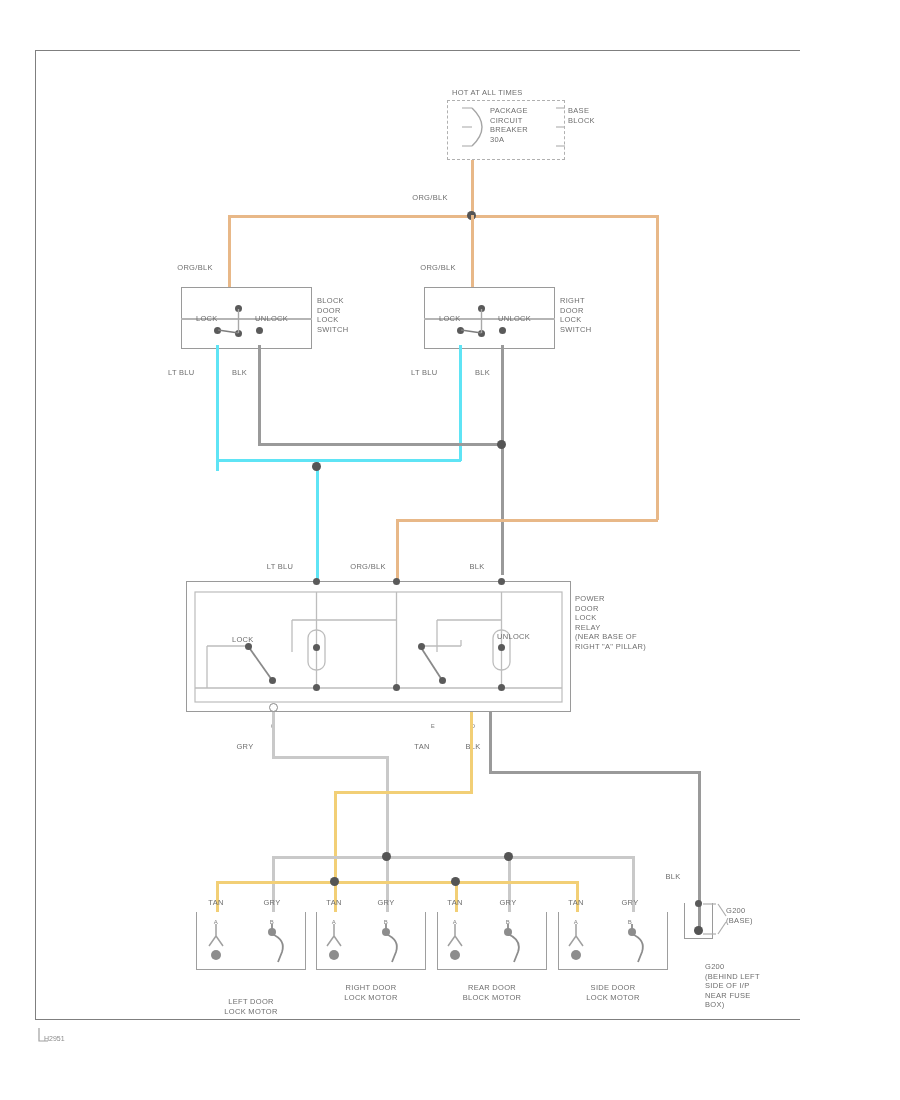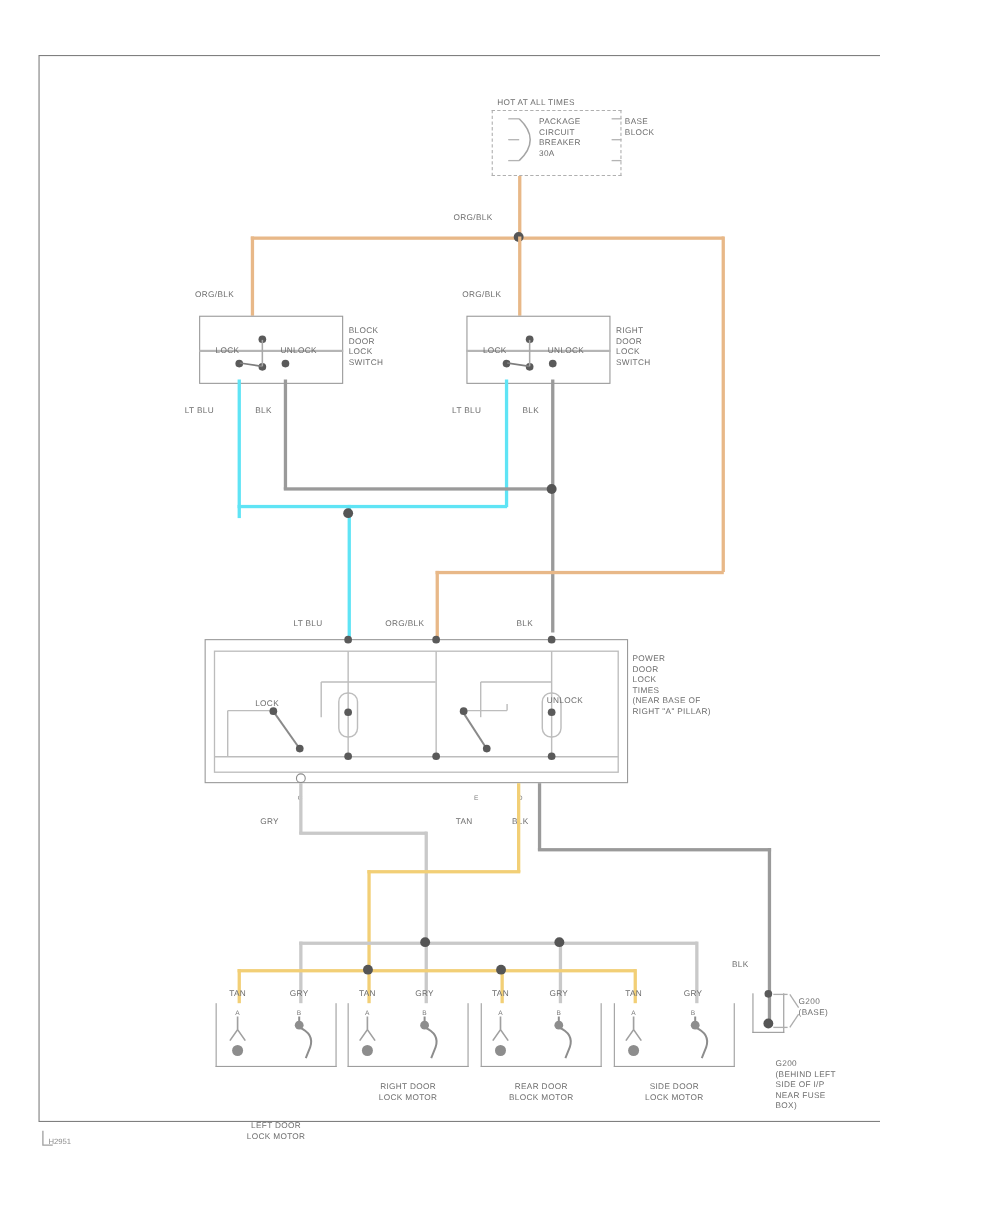--- a/index.html
+++ b/index.html
@@ -228,21 +228,21 @@
 
   <div class="lbl lbl-c" style="left:341px; top:562px; width:54px;">ORG/BLK</div>
 
   <div class="lbl lbl-c" style="left:455px; top:562px; width:44px;">BLK</div>
 
   <div class="box" style="left:186px; top:581px; width:385px; height:131px;"></div>
 
   <div class="lbl" style="left:575px; top:594px; width:110px;">POWER
 DOOR
 LOCK
-TIMES
+RELAY
 (NEAR BASE OF
 RIGHT "A" PILLAR)</div>
 
   <div class="dot-sm" style="left:313px; top:578px;"></div>
   <div class="dot-sm" style="left:393px; top:578px;"></div>
   <div class="dot-sm" style="left:498px; top:578px;"></div>
 
   <svg class="ov">
 
     <rect x="195" y="592" width="367" height="110" fill="none" stroke="#bcbcbc" stroke-width="1.2"></rect>
@@ -323,21 +323,21 @@
   <div class="wire v w-tan" style="left:455px; top:881px; height:31px;"></div>
   <div class="wire v w-tan" style="left:576px; top:881px; height:31px;"></div>
   <div class="dot" style="left:330px; top:877px;"></div>
   <div class="dot" style="left:451px; top:877px;"></div>
 
   <div class="motor-body" style="left:196px; top:912px; width:110px; height:58px;"></div>
   <div class="lbl lbl-c" style="left:196px; top:898px; width:40px;">TAN</div>
   <div class="lbl lbl-c" style="left:252px; top:898px; width:40px;">GRY</div>
   <div class="lbl lbl-tiny lbl-c" style="left:204px; top:918px; width:24px;">A</div>
   <div class="lbl lbl-tiny lbl-c" style="left:260px; top:918px; width:24px;">B</div>
-  <div class="lbl lbl-c lbl-name" style="left:186px; top:1018px; width:130px;">LEFT DOOR
+  <div class="lbl lbl-c lbl-name" style="left:186px; top:997px; width:130px;">LEFT DOOR
 LOCK MOTOR</div>
   <svg class="ov">
     <path d="M 216 924 L 216 936 M 216 936 L 209 946 M 216 936 L 223 946" stroke="#a0a0a0" stroke-width="1.5" fill="none"></path>
     <circle cx="216" cy="955" r="5" fill="#8d8d8d"></circle>
     <path d="M 272 924 L 272 934 Q 286 940 282 952 L 278 962" stroke="#8d8d8d" stroke-width="1.8" fill="none"></path>
     <circle cx="272" cy="932" r="4" fill="#8d8d8d"></circle>
   </svg>
 
   <div class="motor-body" style="left:316px; top:912px; width:110px; height:58px;"></div>
   <div class="lbl lbl-c" style="left:314px; top:898px; width:40px;">TAN</div>

